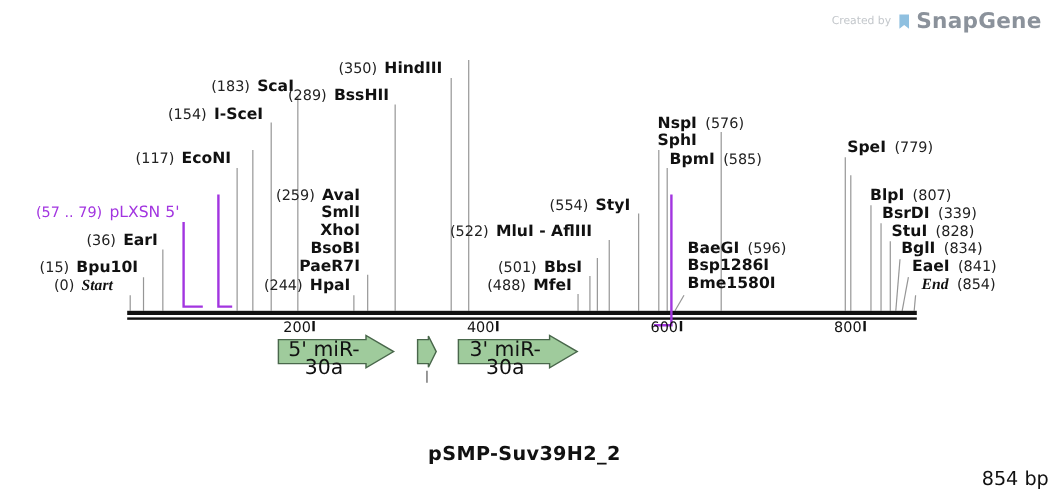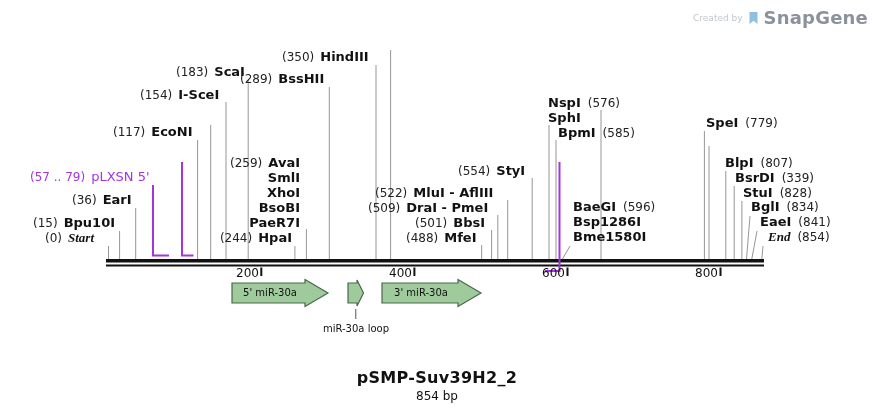--- a/index.html
+++ b/index.html
@@ -10,24 +10,24 @@
   .underlay{position:absolute;left:0;top:0;}
   .lbl{position:absolute;white-space:nowrap;line-height:14px;font-size:13px;color:#111;}
   .lbl .pos{font-size:12px;font-weight:400;color:#222;}
   .lbl .nm{font-weight:bold;}
   .lbl .pos + .nm{margin-left:6px;}
   .lbl .nm + .pos{margin-left:7px;margin-top:45px;}
   .lbl.purple{color:#a235e0;}
   .lbl.purple .pos,.lbl.purple .nm{color:#a235e0;font-weight:400;}
   .it{font-style:italic;font-family:Liberation Serif, serif;}
   .tick-lbl{position:absolute;font-size:12px;color:#111;line-height:14px;}
-  .feat-lbl{position:absolute;font-size:10px;color:#111;text-align:center;line-height:15px;}
+  .feat-lbl{position:absolute;font-size:17px;color:#111;text-align:center;line-height:15px;}
   .map-title{position:absolute;left:0;top:368px;width:874px;text-align:center;
              font-size:16px;font-weight:bold;letter-spacing:.3px;}
-  .map-sub{position:absolute;left:0;top:389px;width:874px;text-align:center;font-size:12px;}
+  .map-sub{position:absolute;left:0;top:389px;width:874px;text-align:right;font-size:16px;}
   .credit{position:absolute;top:7px;right:6px;display:flex;align-items:center;gap:5px;}
   .credit .created{font-size:9px;color:#c3c7cb;}
   .credit .brand{font-size:18px;font-weight:bold;color:#8b929b;letter-spacing:.2px;}
 </style>
 </head>
 <body>
 
 <div class="stage">
 
   <svg class="underlay" width="874" height="411" viewBox="0 0 874 411">
@@ -110,21 +110,20 @@
 
   <div class="lbl" style="right:574px;top:156px"><span class="pos">(259)</span><span class="nm">AvaI</span></div>
   <div class="lbl" style="right:574px;top:171px"><span class="nm">SmlI</span></div>
   <div class="lbl" style="right:574px;top:186px"><span class="nm">XhoI</span></div>
   <div class="lbl" style="right:574px;top:201px"><span class="nm">BsoBI</span></div>
   <div class="lbl" style="right:574px;top:216px"><span class="nm">PaeR7I</span></div>
   <div class="lbl" style="right:582px;top:231px"><span class="pos">(244)</span><span class="nm">HpaI</span></div>
 
   <div class="lbl" style="left:458px;top:164px"><span class="pos">(554)</span><span class="nm">StyI</span></div>
   <div class="lbl" style="left:375px;top:186px"><span class="pos">(522)</span><span class="nm">MluI - AflIII</span></div>
-  <div class="lbl" style="left:368px;top:201px"><span class="pos">(509)</span><span class="nm">DraI - PmeI</span></div>
   <div class="lbl" style="left:415px;top:216px"><span class="pos">(501)</span><span class="nm">BbsI</span></div>
   <div class="lbl" style="left:406px;top:231px"><span class="pos">(488)</span><span class="nm">MfeI</span></div>
 
   <div class="lbl" style="left:548px;top:96px"><span class="nm">NspI</span><span class="pos">(576)</span></div>
   <div class="lbl" style="left:548px;top:111px"><span class="nm">SphI</span></div>
   <div class="lbl" style="left:558px;top:126px"><span class="nm">BpmI</span><span class="pos">(585)</span></div>
   <div class="lbl" style="left:573px;top:200px"><span class="nm">BaeGI</span><span class="pos">(596)</span></div>
   <div class="lbl" style="left:573px;top:215px"><span class="nm">Bsp1286I</span></div>
   <div class="lbl" style="left:573px;top:230px"><span class="nm">Bme1580I</span></div>
 
@@ -136,18 +135,17 @@
   <div class="lbl" style="left:760px;top:215px"><span class="nm">EaeI</span><span class="pos">(841)</span></div>
   <div class="lbl" style="left:768px;top:230px"><span class="nm it">End</span><span class="pos">(854)</span></div>
 
   <div class="tick-lbl" style="right:615px;top:266px">200</div>
   <div class="tick-lbl" style="right:462px;top:266px">400</div>
   <div class="tick-lbl" style="right:309px;top:266px">600</div>
   <div class="tick-lbl" style="right:156px;top:266px">800</div>
 
   <div class="feat-lbl" style="left:230px;top:285px;width:80px">5' miR-30a</div>
   <div class="feat-lbl" style="left:380px;top:285px;width:82px">3' miR-30a</div>
-  <div class="feat-lbl" style="left:296px;top:321px;width:120px">miR-30a loop</div>
 
   <div class="map-title">pSMP-Suv39H2_2</div>
   <div class="map-sub">854 bp</div>
 
 </div>
 
 </body></html>

